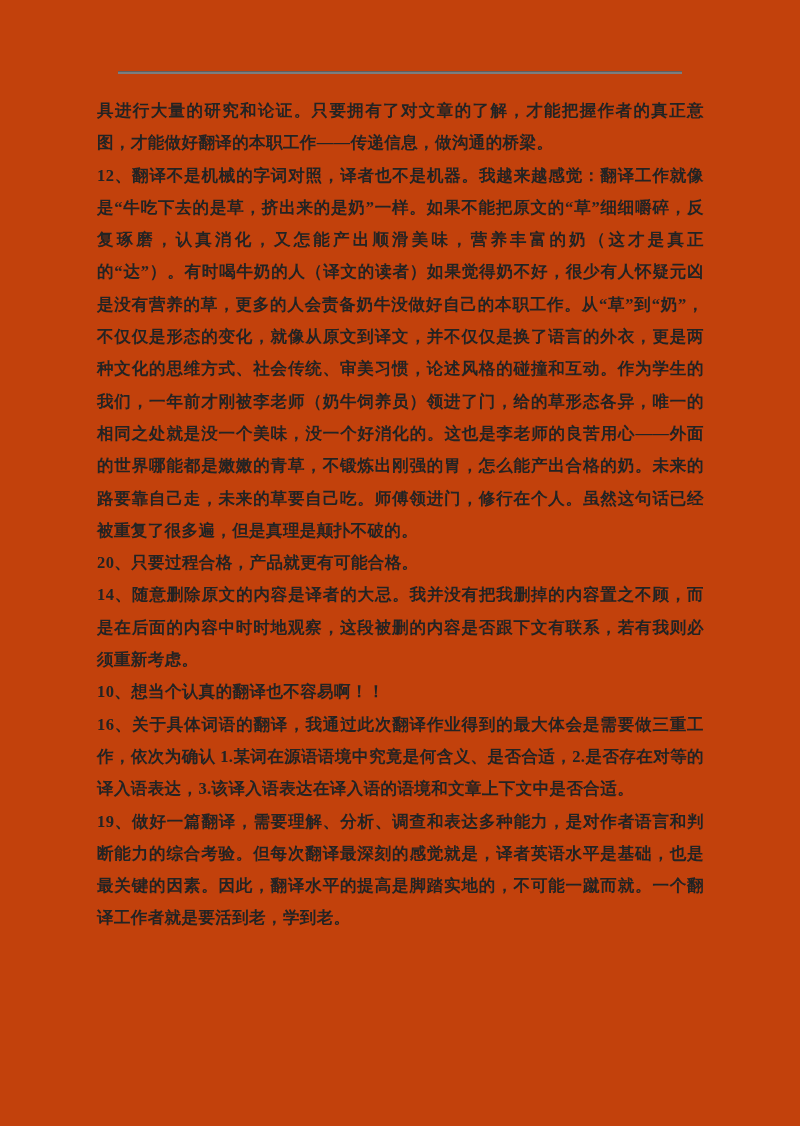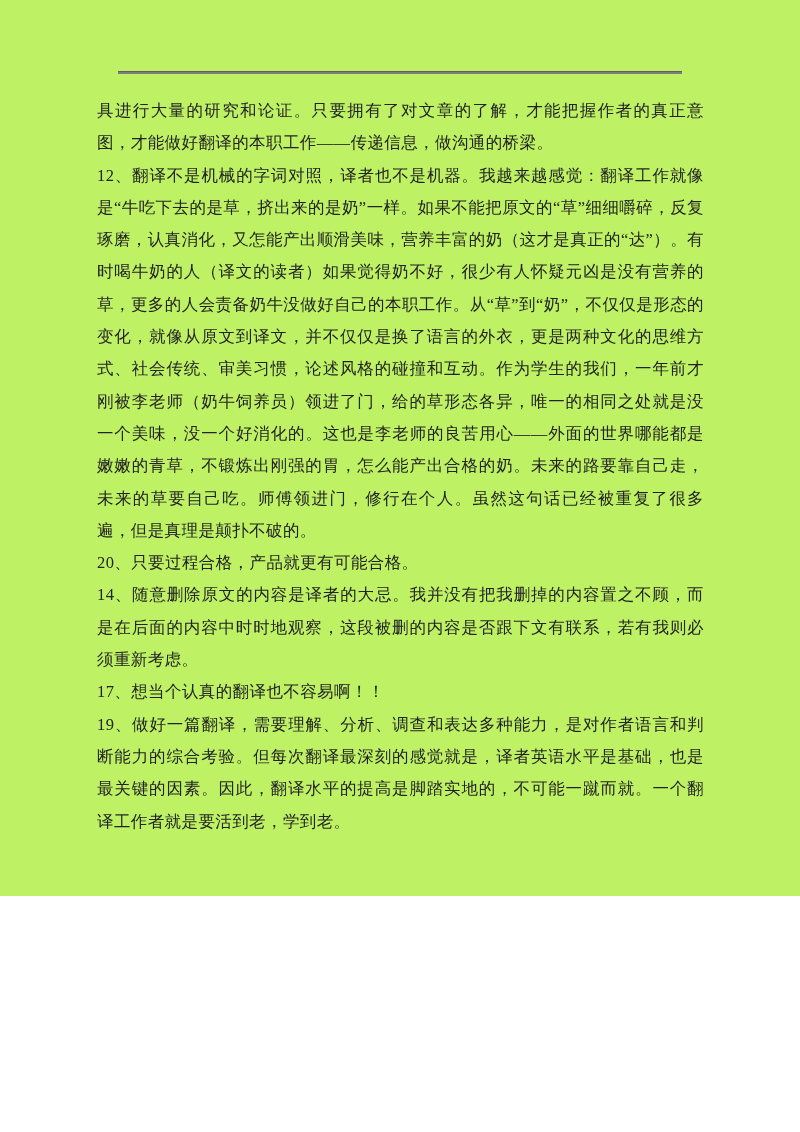--- a/index.html
+++ b/index.html
@@ -3,24 +3,25 @@
 <meta charset="utf-8">
 <style>
   html, body {
     margin: 0;
     padding: 0;
     background: #ffffff;
   }
   .page {
     position: relative;
     width: 800px;
-    height: 896px;
-    background: #bef264;
+    height: 1126px;
+    background: #c2410c;
     overflow: hidden;
     font-family: "Liberation Serif", "DejaVu Serif", serif;
+    font-weight: bold;
   }
   .header-rule {
     position: absolute;
     left: 118px;
     top: 71px;
     width: 564px;
     height: 2px;
     background: #7d7d7d;
     border-top: 1px solid #5f5f5f;
   }
@@ -45,16 +46,17 @@
 </head>
 <body>
 
 <div class="page">
   <div class="header-rule"></div>
   <div class="content">
     <p>具进行大量的研究和论证。只要拥有了对文章的了解，才能把握作者的真正意图，才能做好翻译的本职工作——传递信息，做沟通的桥梁。</p>
     <p>12、翻译不是机械的字词对照，译者也不是机器。我越来越感觉：翻译工作就像是“牛吃下去的是草，挤出来的是奶”一样。如果不能把原文的“草”细细嚼碎，反复琢磨，认真消化，又怎能产出顺滑美味，营养丰富的奶（这才是真正的“达”）。有时喝牛奶的人（译文的读者）如果觉得奶不好，很少有人怀疑元凶是没有营养的草，更多的人会责备奶牛没做好自己的本职工作。从“草”到“奶”，不仅仅是形态的变化，就像从原文到译文，并不仅仅是换了语言的外衣，更是两种文化的思维方式、社会传统、审美习惯，论述风格的碰撞和互动。作为学生的我们，一年前才刚被李老师（奶牛饲养员）领进了门，给的草形态各异，唯一的相同之处就是没一个美味，没一个好消化的。这也是李老师的良苦用心——外面的世界哪能都是嫩嫩的青草，不锻炼出刚强的胃，怎么能产出合格的奶。未来的路要靠自己走，未来的草要自己吃。师傅领进门，修行在个人。虽然这句话已经被重复了很多遍，但是真理是颠扑不破的。</p>
     <p>20、只要过程合格，产品就更有可能合格。</p>
     <p>14、随意删除原文的内容是译者的大忌。我并没有把我删掉的内容置之不顾，而是在后面的内容中时时地观察，这段被删的内容是否跟下文有联系，若有我则必须重新考虑。</p>
-    <p>17、想当个认真的翻译也不容易啊！！</p>
+    <p>10、想当个认真的翻译也不容易啊！！</p>
+    <p>16、关于具体词语的翻译，我通过此次翻译作业得到的最大体会是需要做三重工作，依次为确认 1.某词在源语语境中究竟是何含义、是否合适，2.是否存在对等的译入语表达，3.该译入语表达在译入语的语境和文章上下文中是否合适。</p>
     <p>19、做好一篇翻译，需要理解、分析、调查和表达多种能力，是对作者语言和判断能力的综合考验。但每次翻译最深刻的感觉就是，译者英语水平是基础，也是最关键的因素。因此，翻译水平的提高是脚踏实地的，不可能一蹴而就。一个翻译工作者就是要活到老，学到老。</p>
   </div>
 </div>
 
 </body></html>

